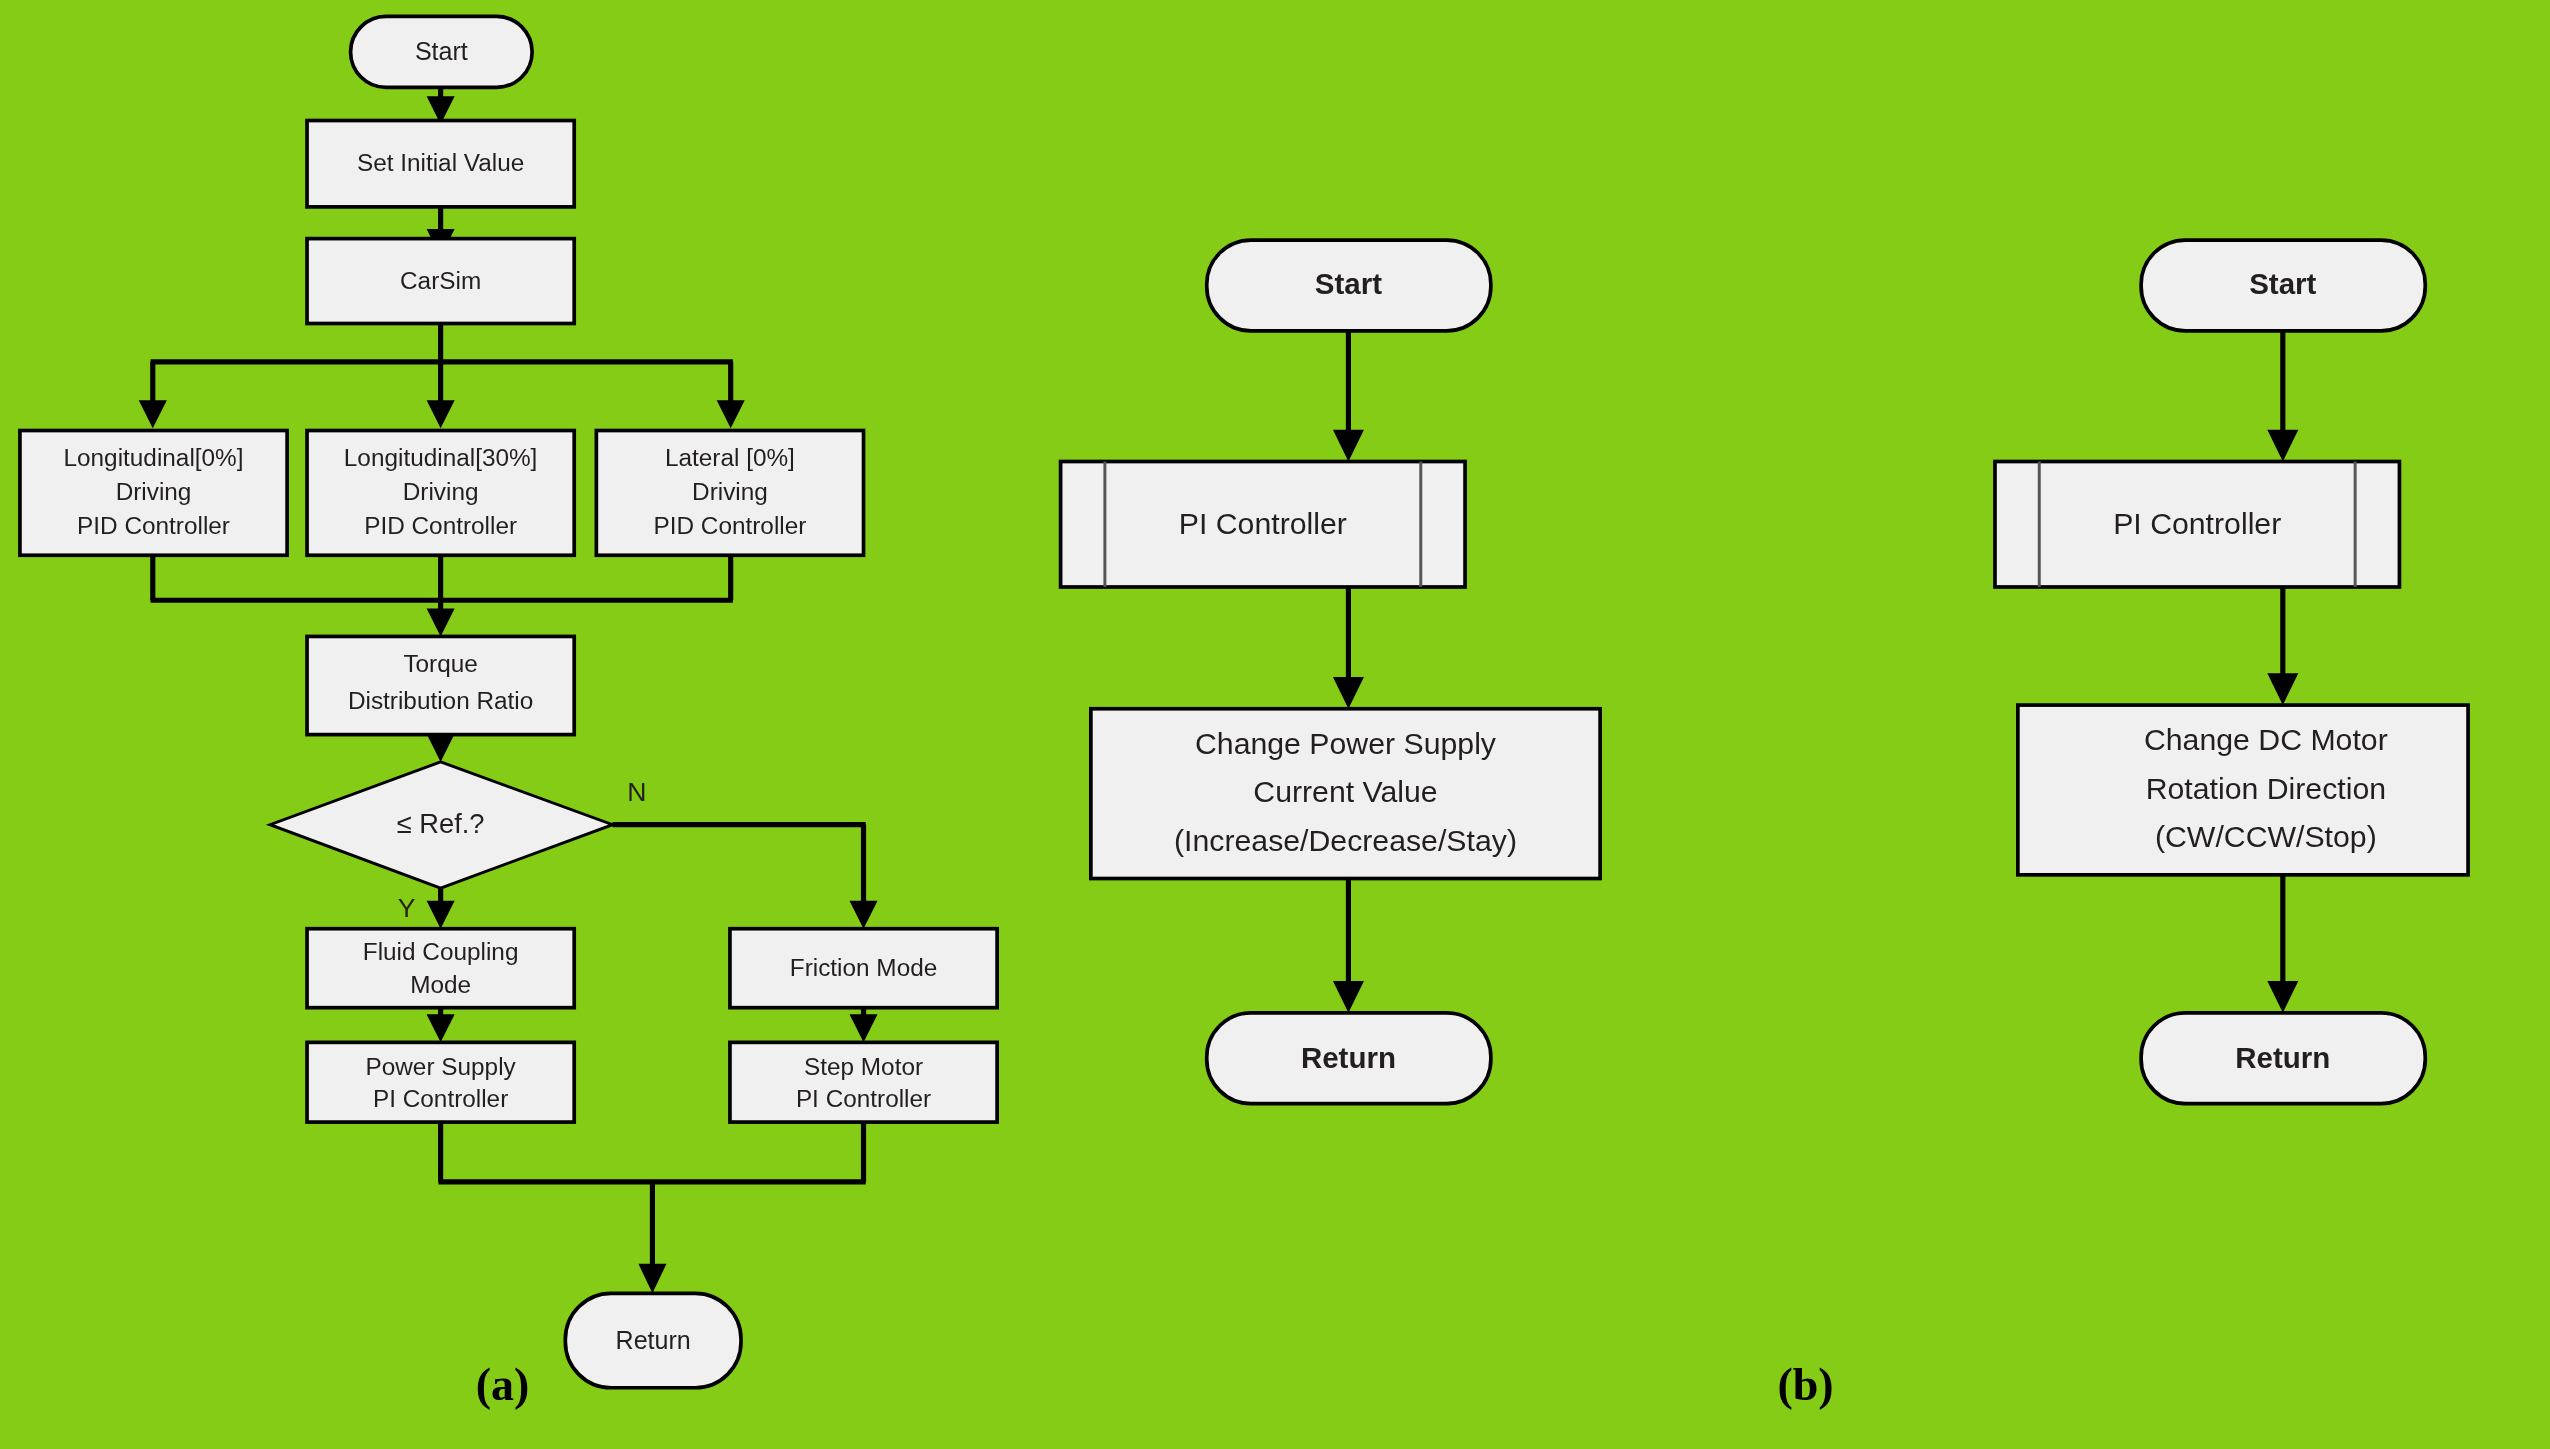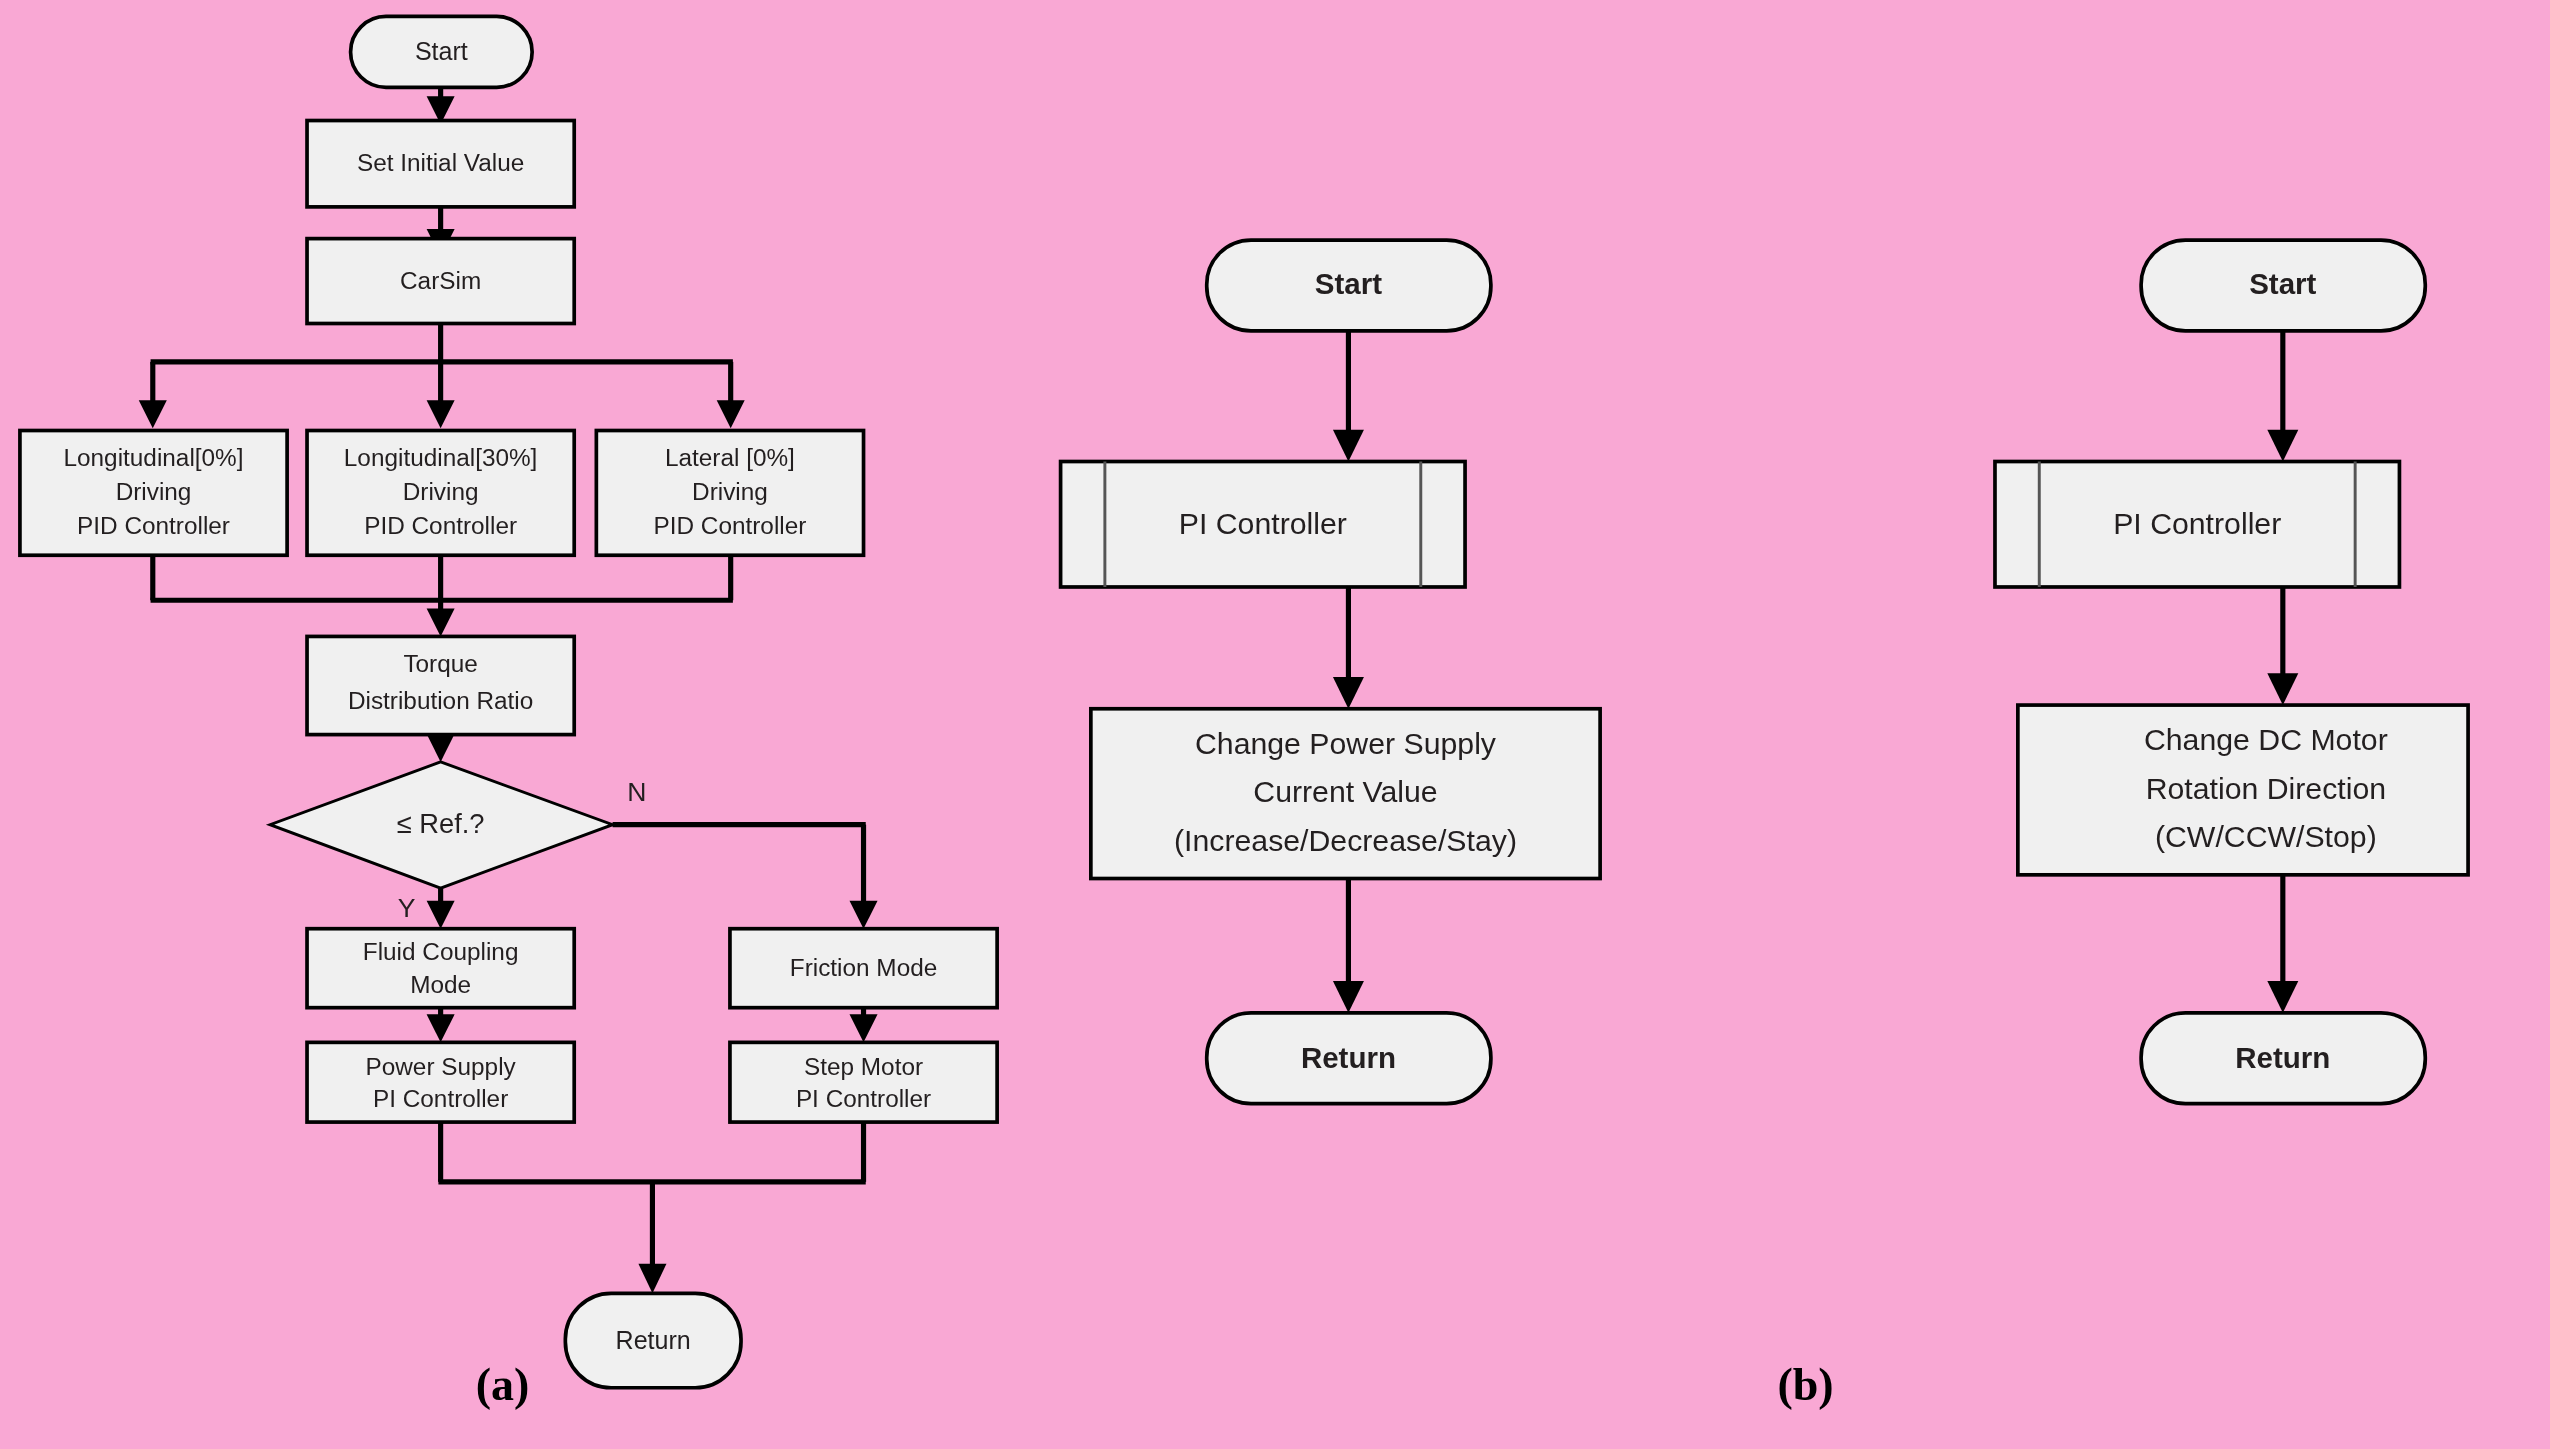--- a/index.html
+++ b/index.html
@@ -4,21 +4,21 @@
 <style>
   html, body {
     margin: 0;
     padding: 0;
     background: #ffffff;
   }
   #stage {
     position: relative;
     width: 2550px;
     height: 1450px;
-    background: #f9a8d4;
+    background: #84cc16;
     overflow: hidden;
     font-family: "Liberation Sans", sans-serif;
   }
   svg.flow {
     position: absolute;
     left: 0;
     top: 0;
     width: 2550px;
     height: 1450px;
     display: block;

